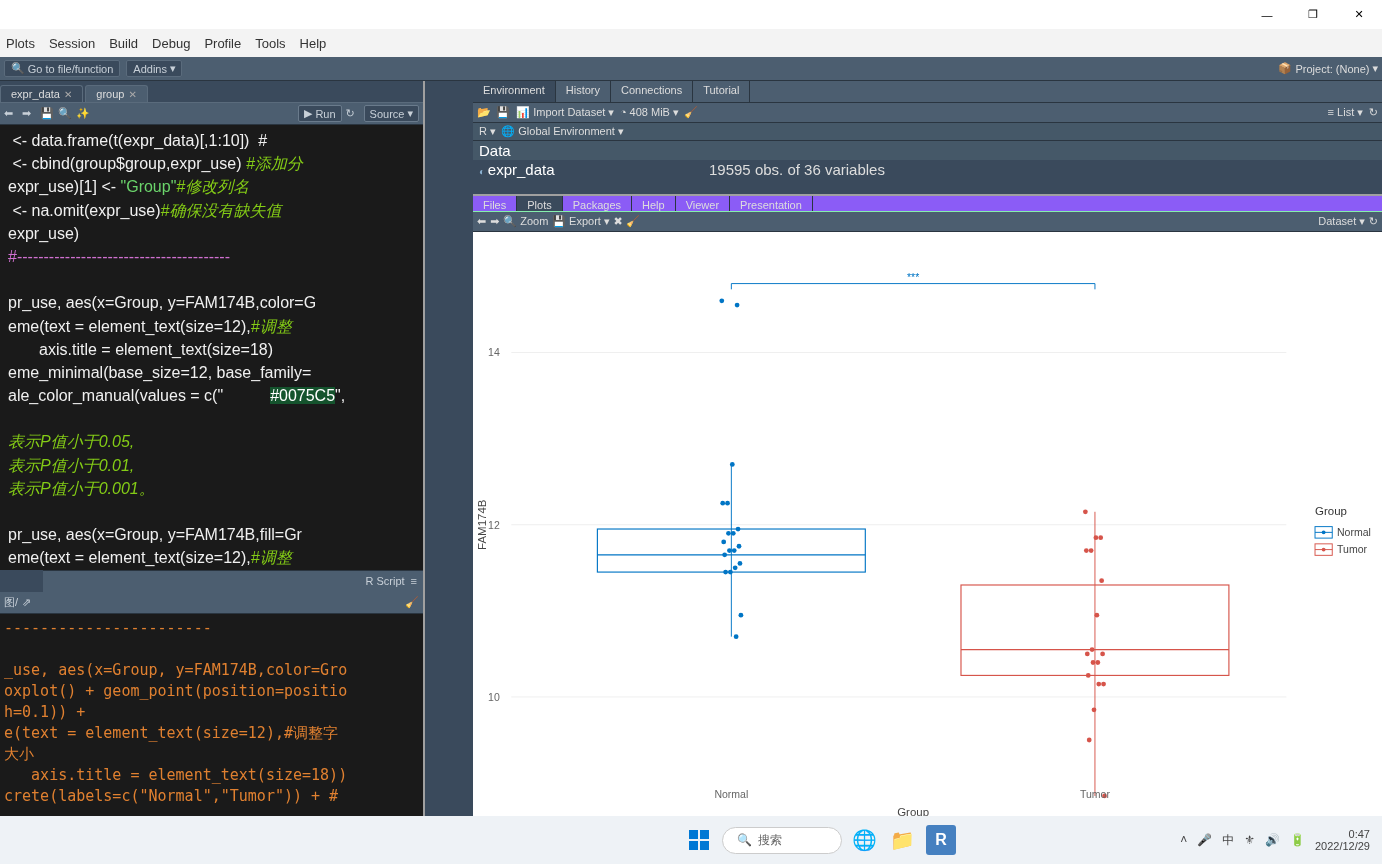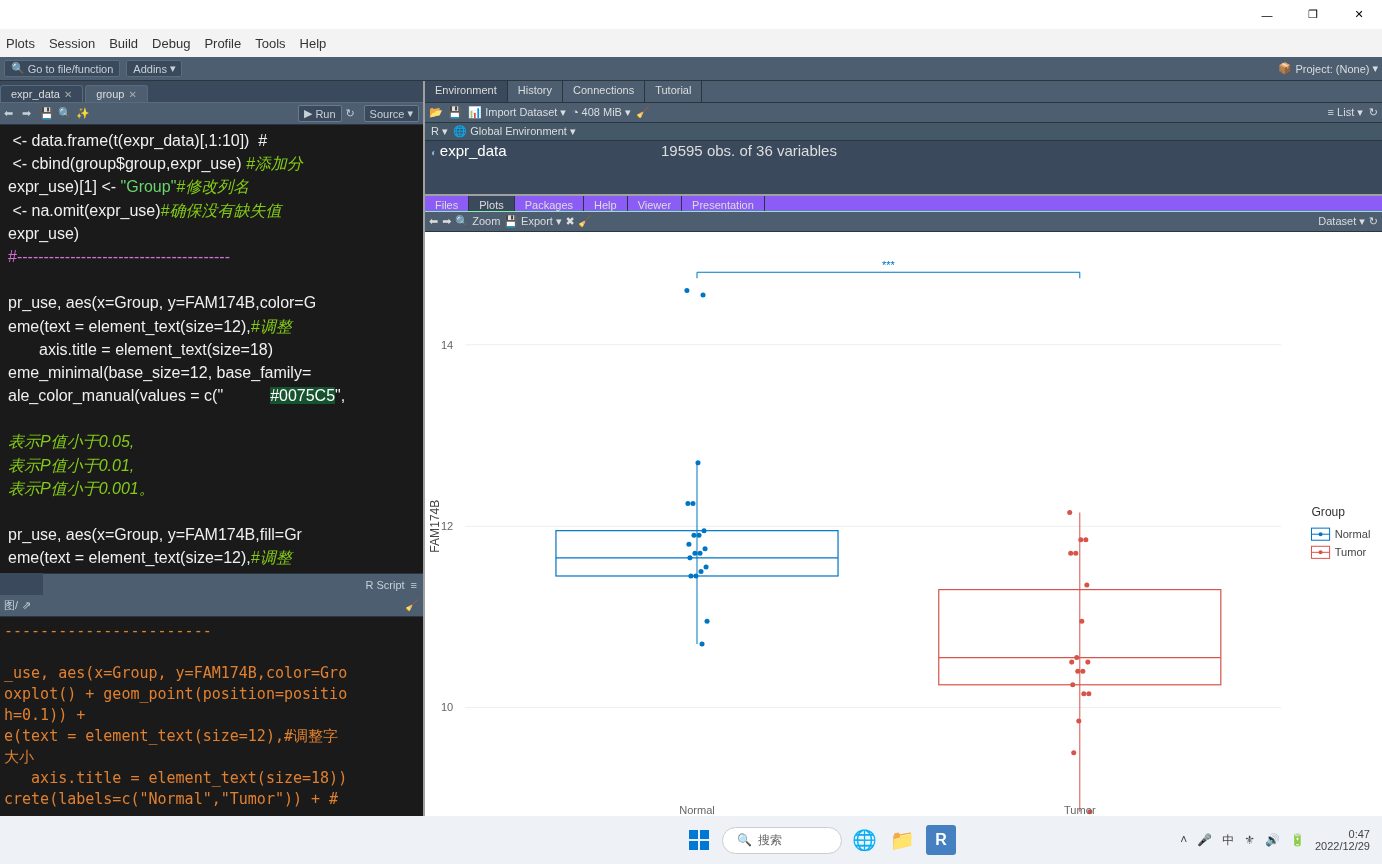--- a/index.html
+++ b/index.html
@@ -7,21 +7,21 @@
 .titlebar { height:29px; background:#fff; display:flex; justify-content:flex-end; align-items:center; }
 .titlebar .win-btn { width:46px; height:29px; display:flex; align-items:center; justify-content:center; font-size:11px; color:#000; }
 .menubar { height:28px; background:#f3f3f3; display:flex; align-items:center; padding:0 6px; font-size:13px; color:#333; gap:14px; }
 .menubar span { cursor:default; }
 .toolbar-row { height:24px; background:#4c5e70; border-bottom:1px solid #2a3540; display:flex; align-items:center; font-size:11px; color:#c8d0d8; padding:0 4px; gap:6px; }
 .toolbar-row .btn { background:#3a4a5c; border:1px solid #5a6b7c; padding:1px 6px; border-radius:2px; display:flex; align-items:center; gap:3px; }
 .toolbar-row .spacer { flex:1; }
 
 .main-grid { display:grid; grid-template-columns:425px 1fr; grid-template-rows:1fr; height:calc(864px - 29px - 28px - 24px - 48px); }
 .left-col { display:flex; flex-direction:column; border-right:2px solid #a0a0a0; }
-.right-col { display:flex; flex-direction:column; }
+.right-col { display:flex; flex-direction:column;padding-left:48px; }
 
 .pane-tabs { height:22px; background:#3a4a5c; display:flex; align-items:end; border-bottom:1px solid #5a6b7c; }
 .pane-tab { background:#4c5e70; border:1px solid #5a6b7c; border-bottom:none; padding:2px 10px; font-size:11px; color:#ddd; margin-right:2px; display:flex; align-items:center; gap:4px; border-radius:3px 3px 0 0; }
 .pane-tab.active { background:#3a4a5c; }
 .pane-tab .close { font-size:10px; color:#aaa; }
 
 .pane-toolbar { height:22px; background:#4c5e70; border-bottom:1px solid #2a3540; display:flex; align-items:center; padding:0 4px; gap:4px; font-size:11px; color:#c8d0d8; }
 .pane-toolbar .tbtn { padding:1px 5px; border:1px solid #6a7b8c; border-radius:2px; background:#3a4a5c; display:flex; align-items:center; gap:3px;}
 .pane-toolbar .spacer { flex:1; }
 .pane-toolbar .icon-sm { width:14px; height:14px; display:inline-block; }
@@ -166,20 +166,21 @@
         <span>≡ <span>List</span> ▾</span>
         <span>↻</span>
       </div>
       <div class="env-sub">
         <span><span>R</span> ▾</span>
         <span>🌐 <span>Global Environment</span> ▾</span>
         <div class="spacer" style="flex:1"></div>
         <div class="search"></div>
       </div>
       <div class="env-data">
+        <div class="hdr">Data</div>
         <div class="row">
           <span class="n exp">expr_data</span>
           <span class="v">19595 obs. of 36 variables</span>
         </div>
       </div>
     </div>
 
     <div class="plot-pane">
       <div class="plot-tabs">
         <div class="env-tab">Files</div>

